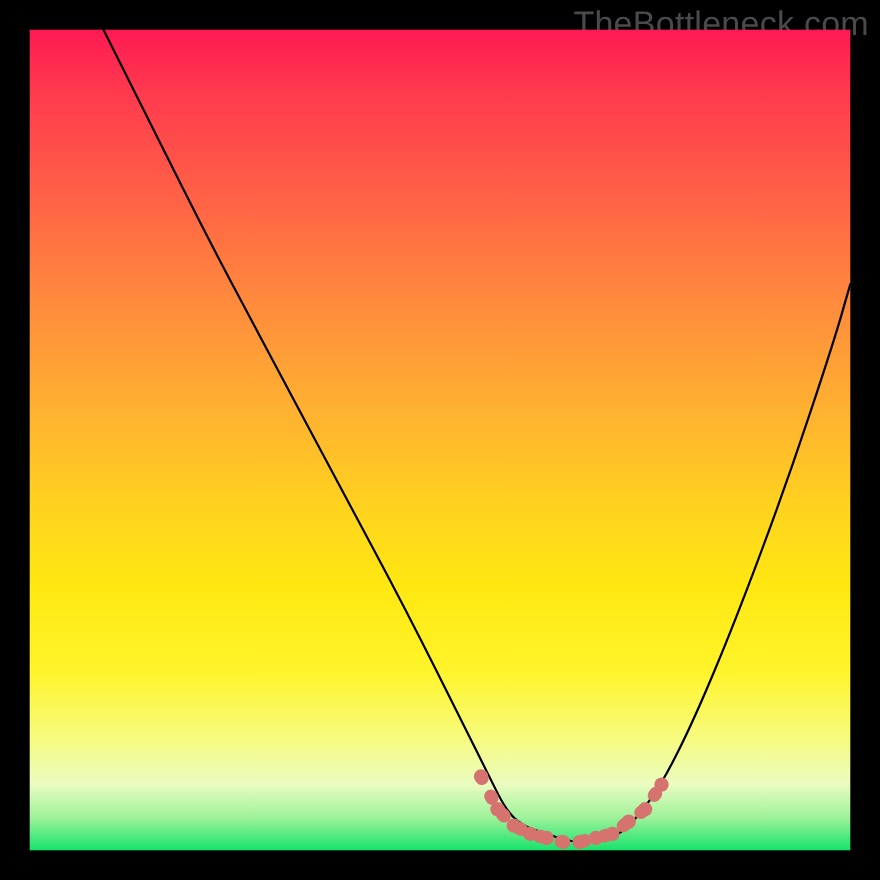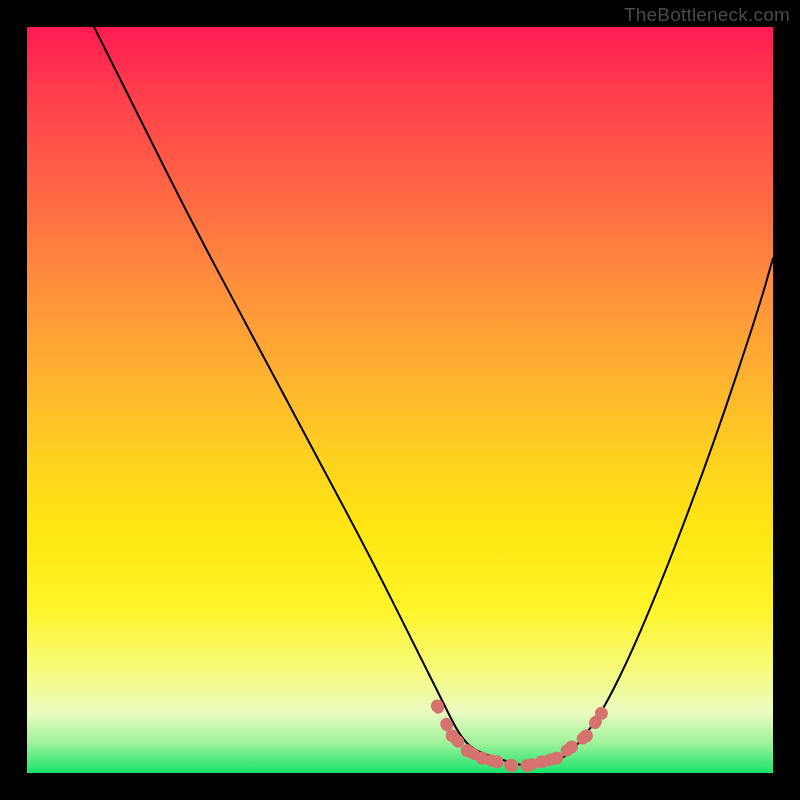--- a/index.html
+++ b/index.html
@@ -40,21 +40,21 @@
       #eafcc1 92%,
       #9ef29a 96%,
       #17e36b 100%
     );
   }
   .watermark {
     position: absolute;
     top: 4px;
     right: 10px;
     color: #4a4a4a;
-    font-size: 19px;
+    font-size: 31px;
     font-weight: 500;
     letter-spacing: 0.2px;
     user-select: none;
   }
   svg.curves {
     position: absolute;
     left: 0;
     top: 0;
     width: 746px;
     height: 746px;

